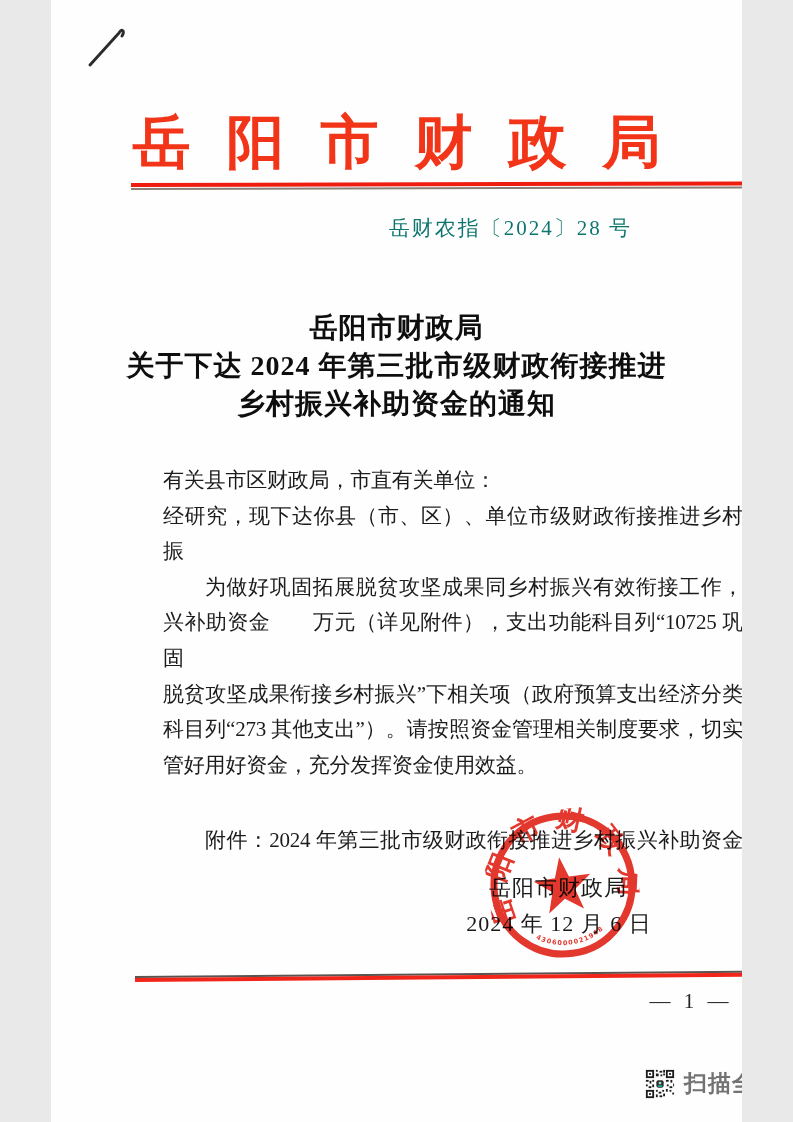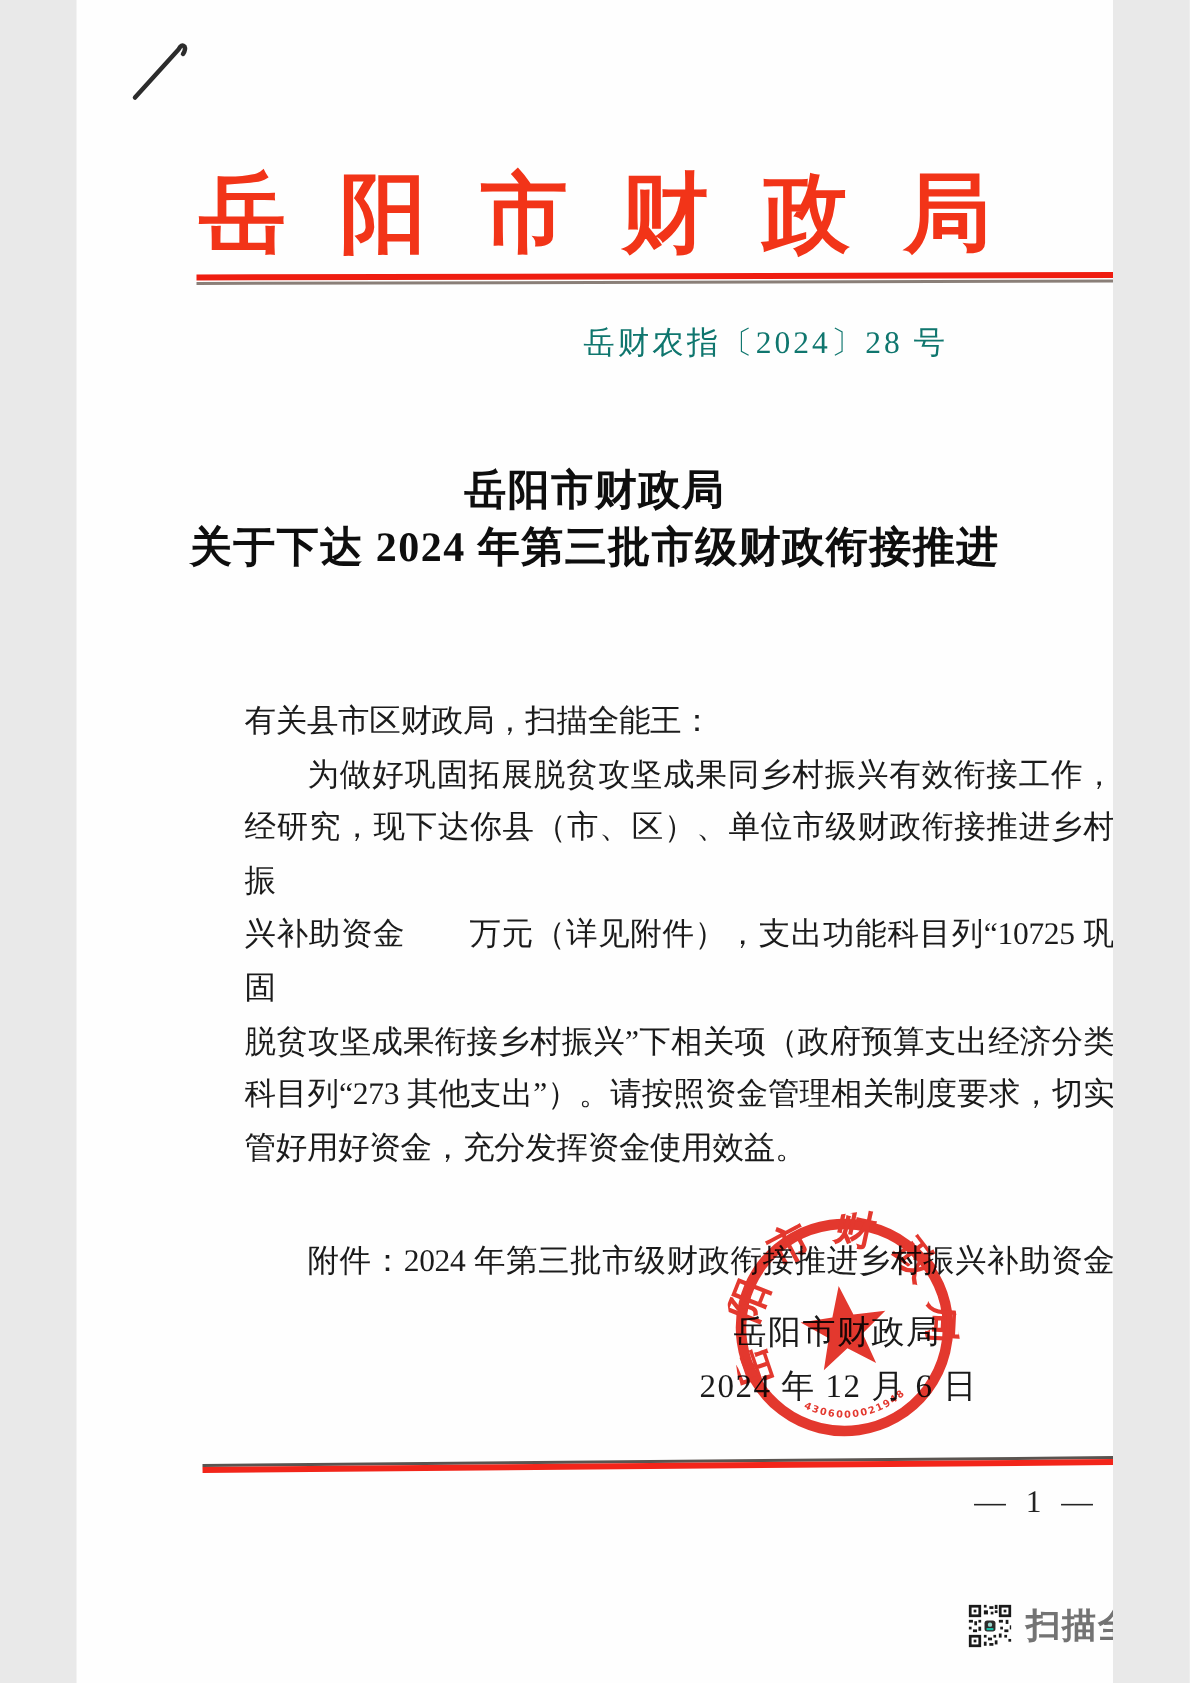--- a/index.html
+++ b/index.html
@@ -97,26 +97,27 @@
     <path d="M 9 45 L 38 13 Q 40 9 42 11 Q 43 13 41 16" fill="none" stroke="#2c2c2c" stroke-width="3" stroke-linecap="round"></path>
   </svg>
 
   <div class="agency-head">岳阳市财政局</div>
   <div class="head-rule"></div>
   <div class="doc-number">岳财农指〔2024〕28 号</div>
 
   <div class="doc-title">
     <div>岳阳市财政局</div>
     <div>关于下达 2024 年第三批市级财政衔接推进</div>
+    <div>乡村振兴补助资金的通知</div>
   </div>
 
   <div class="body-block">
-    <div class="bline">有关县市区财政局，扫描全能王：</div>
+    <div class="bline">有关县市区财政局，市直有关单位：</div>
+    <div class="bline fill">经研究，现下达你县（市、区）、单位市级财政衔接推进乡村振</div>
     <div class="bline fill indent2">为做好巩固拓展脱贫攻坚成果同乡村振兴有效衔接工作，</div>
-    <div class="bline fill">经研究，现下达你县（市、区）、单位市级财政衔接推进乡村振</div>
     <div class="bline fill">兴补助资金　　万元（详见附件），支出功能科目列“10725 巩固</div>
     <div class="bline fill">脱贫攻坚成果衔接乡村振兴”下相关项（政府预算支出经济分类</div>
     <div class="bline fill">科目列“273 其他支出”）。请按照资金管理相关制度要求，切实</div>
     <div class="bline">管好用好资金，充分发挥资金使用效益。</div>
 
     <div class="attachment">
       <div class="bline att1 fill">附件：2024 年第三批市级财政衔接推进乡村振兴补助资金</div>
     </div>
   </div>
 

